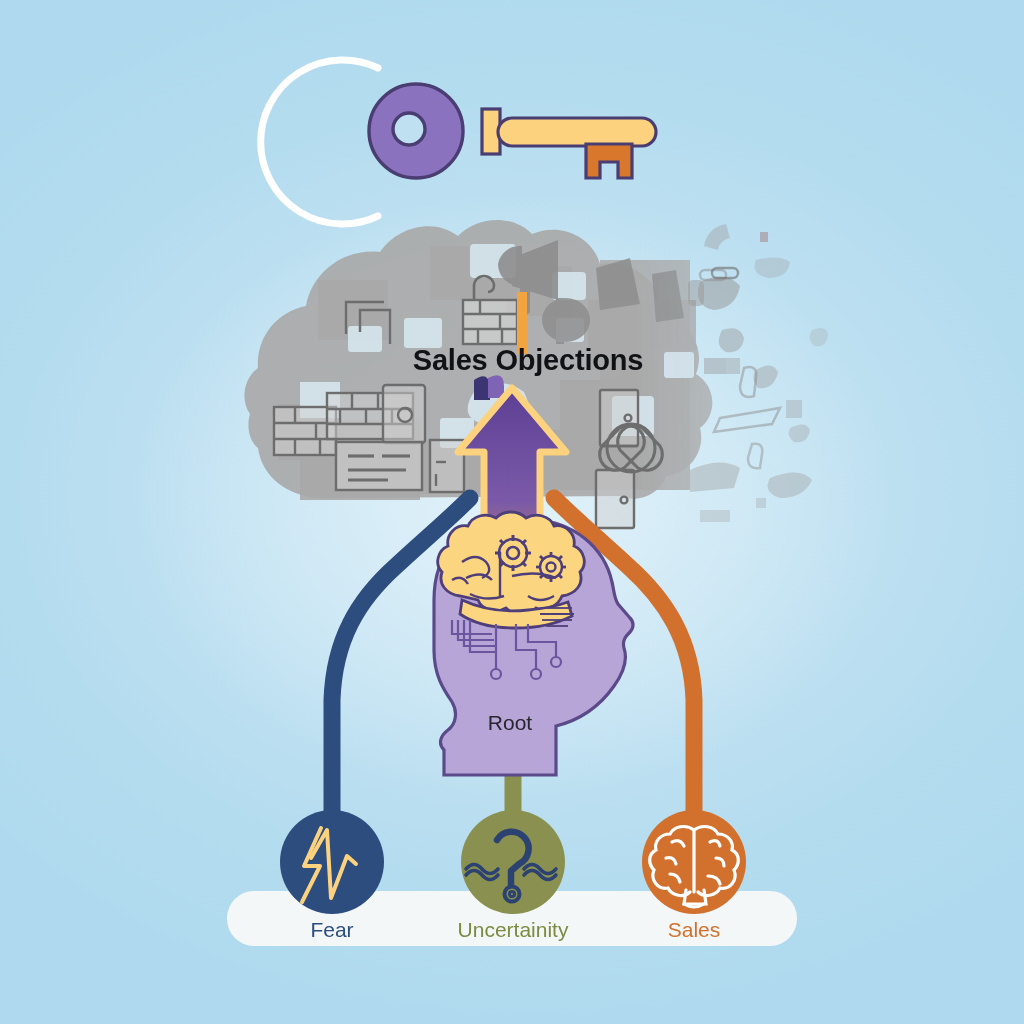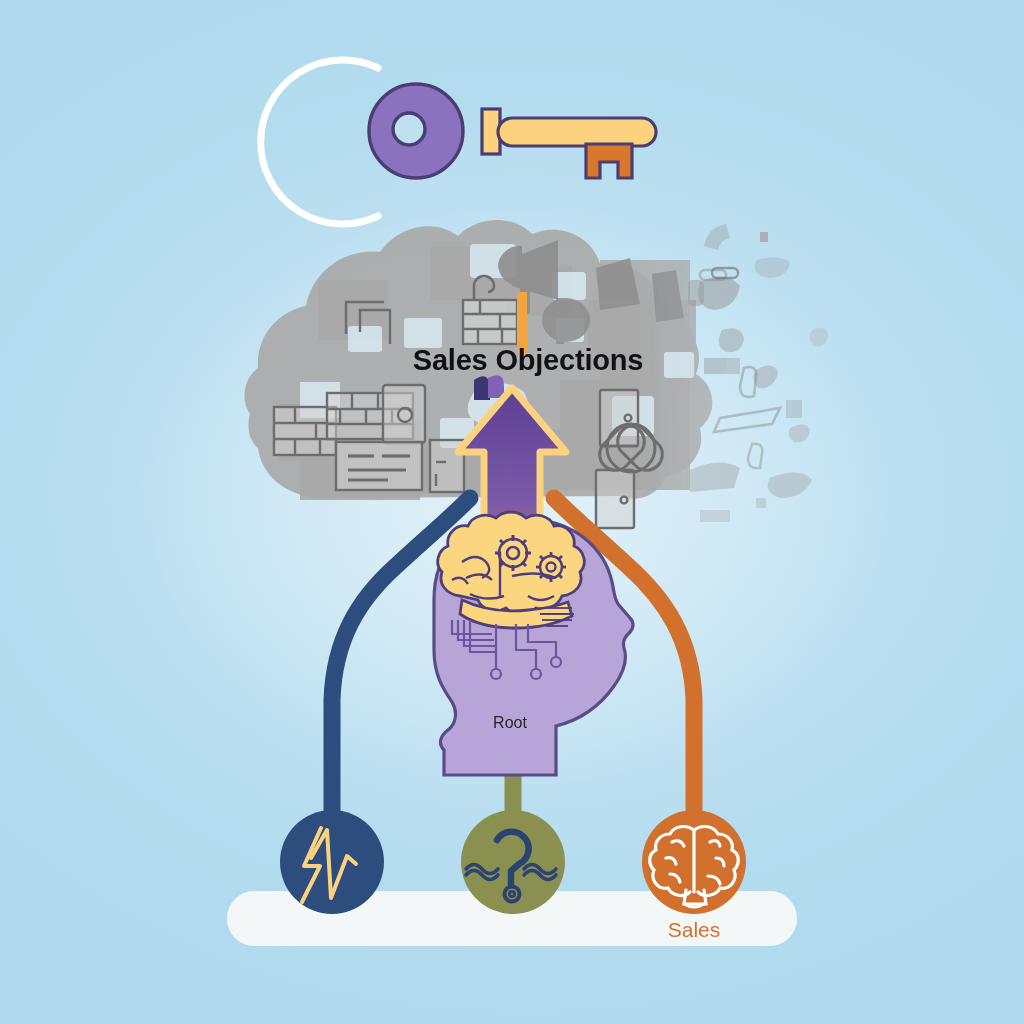--- a/index.html
+++ b/index.html
@@ -34,21 +34,21 @@
     font-size: 29px;
     font-weight: bold;
     color: #111215;
     letter-spacing: -0.2px;
   }
   #head-text {
     left: 415px;
     top: 710px;
     width: 190px;
     text-align: center;
-    font-size: 16px;
+    font-size: 21px;
     line-height: 25px;
     color: #26262e;
   }
   .node-label {
     font-size: 21px;
     text-align: center;
     width: 210px;
   }
   #label-fear { left: 227px; top: 918px; color: #2e4d7f; }
   #label-unc  { left: 408px; top: 918px; color: #7b8b40; }
@@ -435,15 +435,17 @@
       </g>
     </g>
   </svg>
 
   <div class="lbl" id="title-text">Sales Objections</div>
 
   <div class="lbl" id="head-text">
     <div>Root</div>
   </div>
 
+  <div class="lbl node-label" id="label-fear">Fear</div>
+  <div class="lbl node-label" id="label-unc">Uncertainity</div>
   <div class="lbl node-label" id="label-doubt">Sales</div>
 
 </div>
 
 </body></html>

